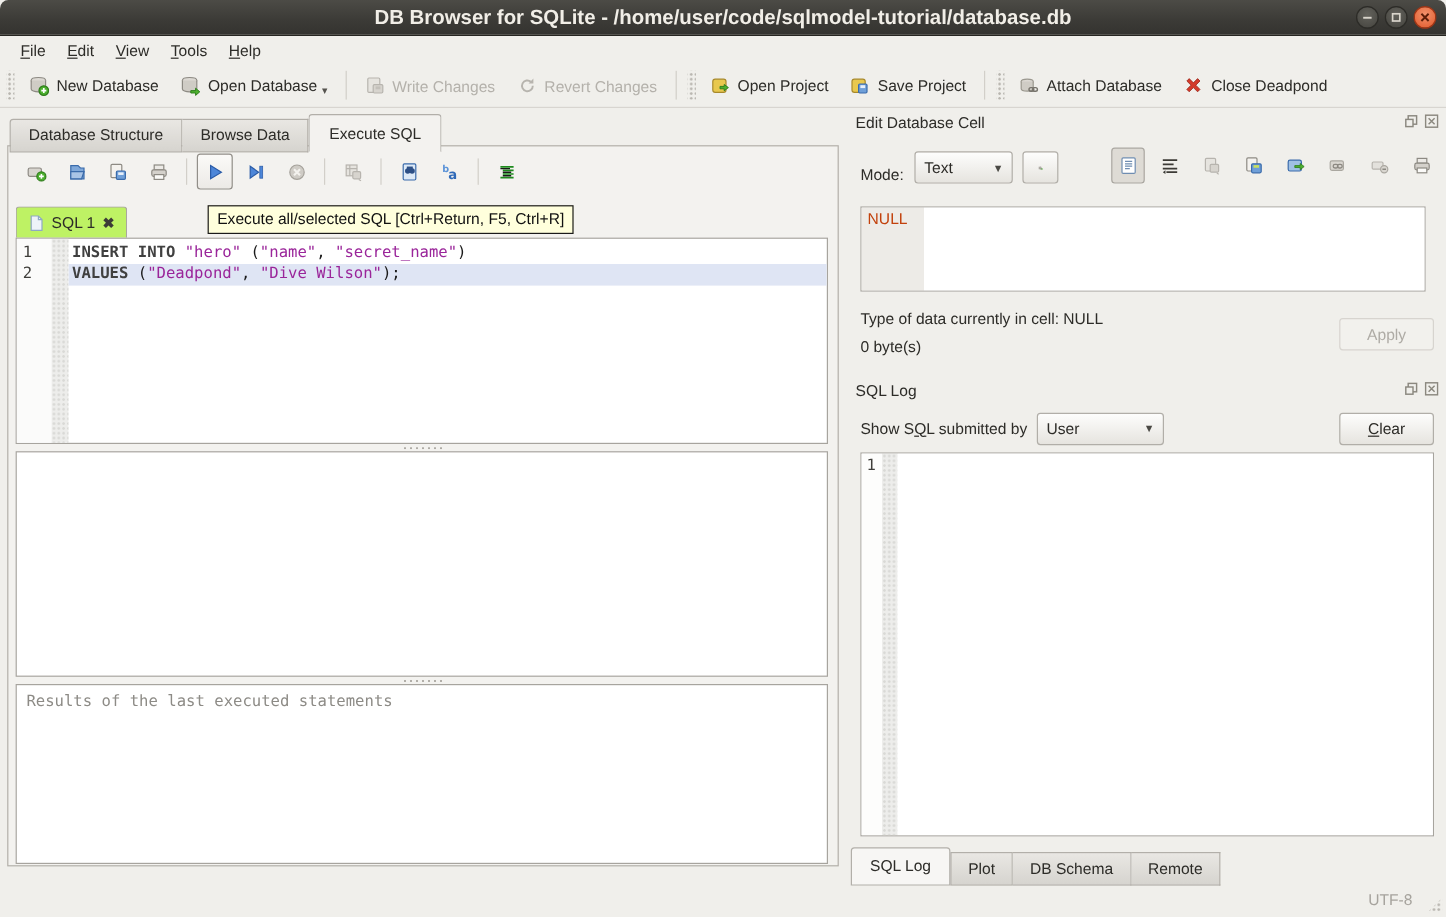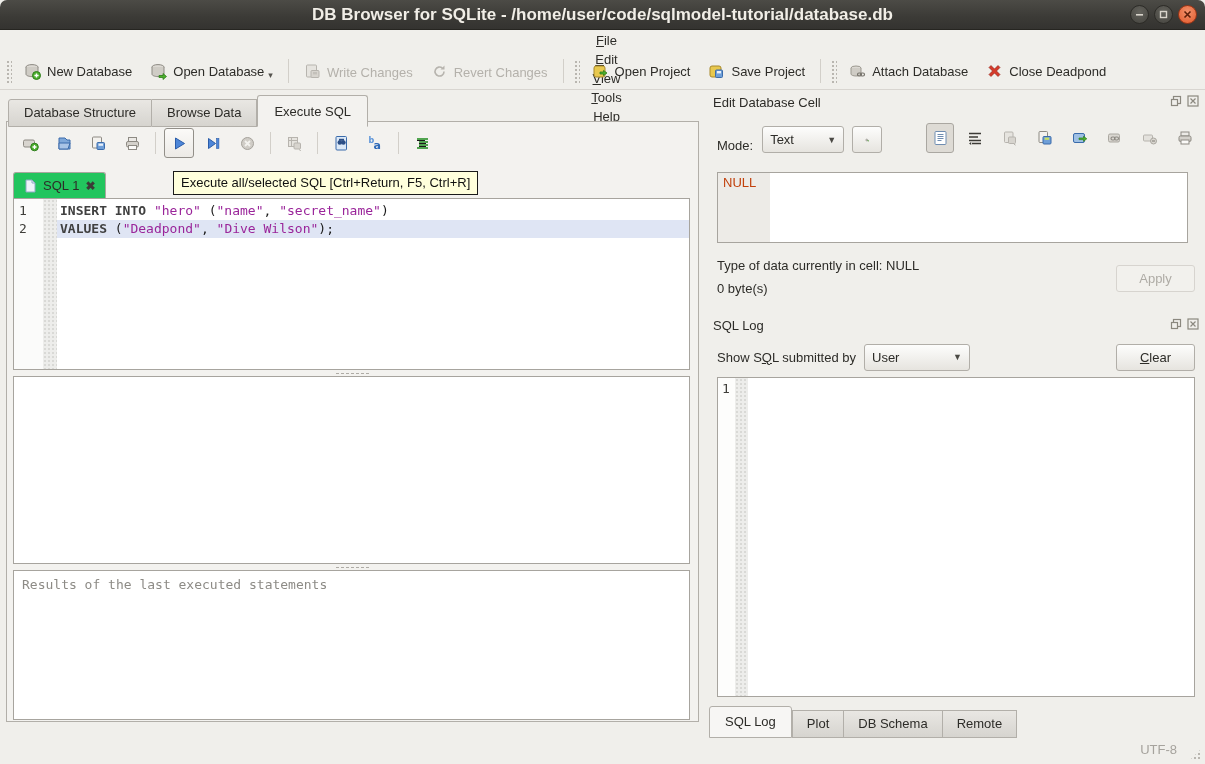--- a/index.html
+++ b/index.html
@@ -13,21 +13,21 @@
     border-radius:7px 7px 0 0; display:flex; align-items:center; justify-content:center; }
   .titlebar-text { color:#f1eee7; font-weight:bold; font-size:17px; }
   .winbtns { position:absolute; right:8px; top:5px; display:flex; gap:5px; }
   .winbtn { width:19px; height:19px; border-radius:50%; display:flex; align-items:center; justify-content:center;
     background:radial-gradient(circle at 50% 35%, #63625c, #44433e); border:1px solid #2c2b27;
     color:#d9d5cc; font-size:11px; line-height:1; }
   .winbtn.close { background:radial-gradient(circle at 50% 35%, #f2926c, #e1592b); border-color:#9c3516; color:#5c1d08; font-weight:bold; }
   .winbtn svg { display:block; }
 
   
-  .menubar { position:absolute; left:0; top:31px; right:0; height:22px; display:flex; align-items:center; padding-left:8px;flex-direction:column; }
+  .menubar { position:absolute; left:0; top:31px; right:0; height:22px; display:flex; align-items:center; padding-left:8px; }
   .menu-item { display:inline-block; padding:2px 9px; cursor:default; }
   .menu-item::first-letter { text-decoration:underline; }
 
   
   .toolbar { position:absolute; left:0; top:53px; right:0; height:37px; display:flex; align-items:center; padding:0 2px;
     border-bottom:1px solid #d8d5d0; }
   .tb-handle { width:7px; height:24px; margin:0 3px;
     background-image:radial-gradient(#b9b6b0 1px, transparent 1.2px); background-size:4px 4px; background-position:1px 1px; }
   .tb-sep { width:1px; height:24px; background:#d2cfc9; margin:0 6px; }
   .tb-btn { display:flex; align-items:center; gap:6px; padding:5px 9px; border-radius:3px; white-space:nowrap; }
@@ -46,21 +46,21 @@
   
   .left-frame { position:absolute; left:6px; top:121px; width:693px; height:601px; border:1px solid #b2afa9;
     background:#f3f2ef; z-index:1; }
 
   .ed-toolbar { position:absolute; left:8px; top:6px; display:flex; align-items:center; gap:4px; }
   .ed-btn { width:30px; height:30px; display:flex; align-items:center; justify-content:center; border-radius:3px; border:1px solid transparent; }
   .ed-btn.hovered { border:1px solid #928f89; background:linear-gradient(#fbfaf8,#eceae6); }
   .ed-sep { width:1px; height:22px; background:#d2cfc9; margin:0 4px; }
 
   .sqltab-row { position:absolute; left:6px; top:49px; right:8px; height:28px; display:flex; align-items:flex-end; }
-  .sql-tab { display:flex; align-items:center; gap:6px; padding:5px 10px 6px; background:#22c55e; border:1px solid #aaa79f;
+  .sql-tab { display:flex; align-items:center; gap:6px; padding:5px 10px 6px; background:#bef264; border:1px solid #aaa79f;
     border-bottom:none; border-radius:3px 3px 0 0; }
   .sql-tab .close-x { font-weight:bold; font-size:12px; color:#3c3b37; }
 
   .tooltip { position:absolute; left:166px; top:49px; background:#ffffdc; border:1px solid #1a1a1a; padding:3px 7px 4px;
     z-index:50; white-space:nowrap; color:#111; }
 
   .editor-box { position:absolute; left:6px; top:76px; right:8px; height:172px; background:#ffffff; border:1px solid #a7a49e;
     font-family:"DejaVu Sans Mono", monospace; font-size:13px; display:flex; }
   .gutter { width:29px; background:#fbfbfa; color:#3f3e3a; padding-top:3px; }
   .gutter div { height:18px; line-height:18px; padding-left:5px; }

